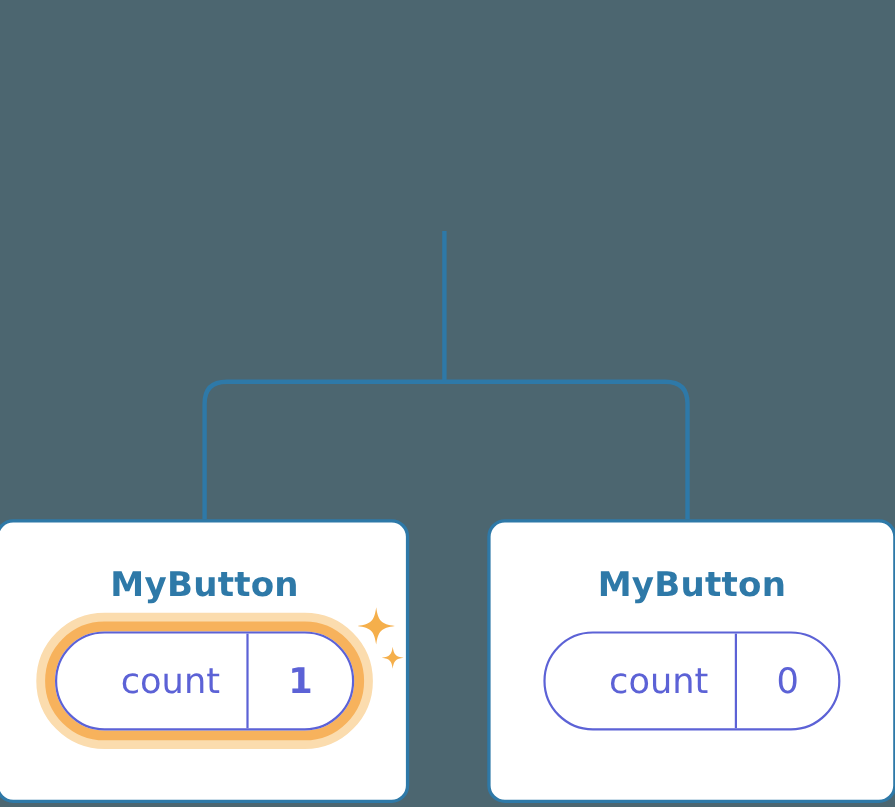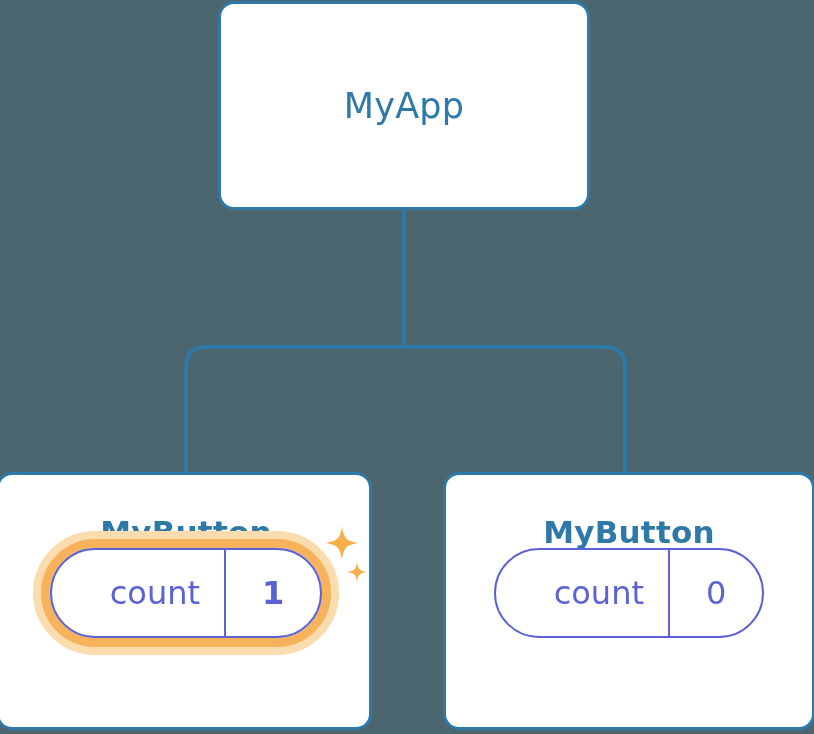--- a/index.html
+++ b/index.html
@@ -89,20 +89,21 @@
 
   .child-inner .node-title {
     font-size: 31px;
     line-height: 1;
     font-weight: bold;
   }
 
   
   .badge-wrap {
     position: relative;
+    margin-top: 26px;
     display: inline-flex;
   }
 
   .pill {
     position: relative;
     display: flex;
     align-items: stretch;
     height: 90px;
     border: 2px solid #5c62d6;
     border-radius: 46px;
@@ -176,23 +177,20 @@
 
 <div id="stage">
 
   <svg id="connectors" viewBox="0 0 814 734" width="814" height="734" aria-hidden="true">
 
     <path d="M 404 210 L 404 347" fill="none" stroke="#2e79a8" stroke-width="4" stroke-linecap="butt"></path>
 
     <path d="M 186 472 L 186 367 Q 186 347 206 347 L 605 347 Q 625 347 625 367 L 625 472" fill="none" stroke="#2e79a8" stroke-width="4" stroke-linejoin="round"></path>
   </svg>
 
-  <div class="node" id="node-root">
-    <div class="node-title">MyApp</div>
-  </div>
 
   <div class="node" id="node-child-left">
     <div class="child-inner">
       <div class="node-title">MyButton</div>
 
       <div class="badge-wrap is-highlighted">
         <span class="glow-outer"></span>
         <span class="glow-inner"></span>
 
         <div class="pill">

